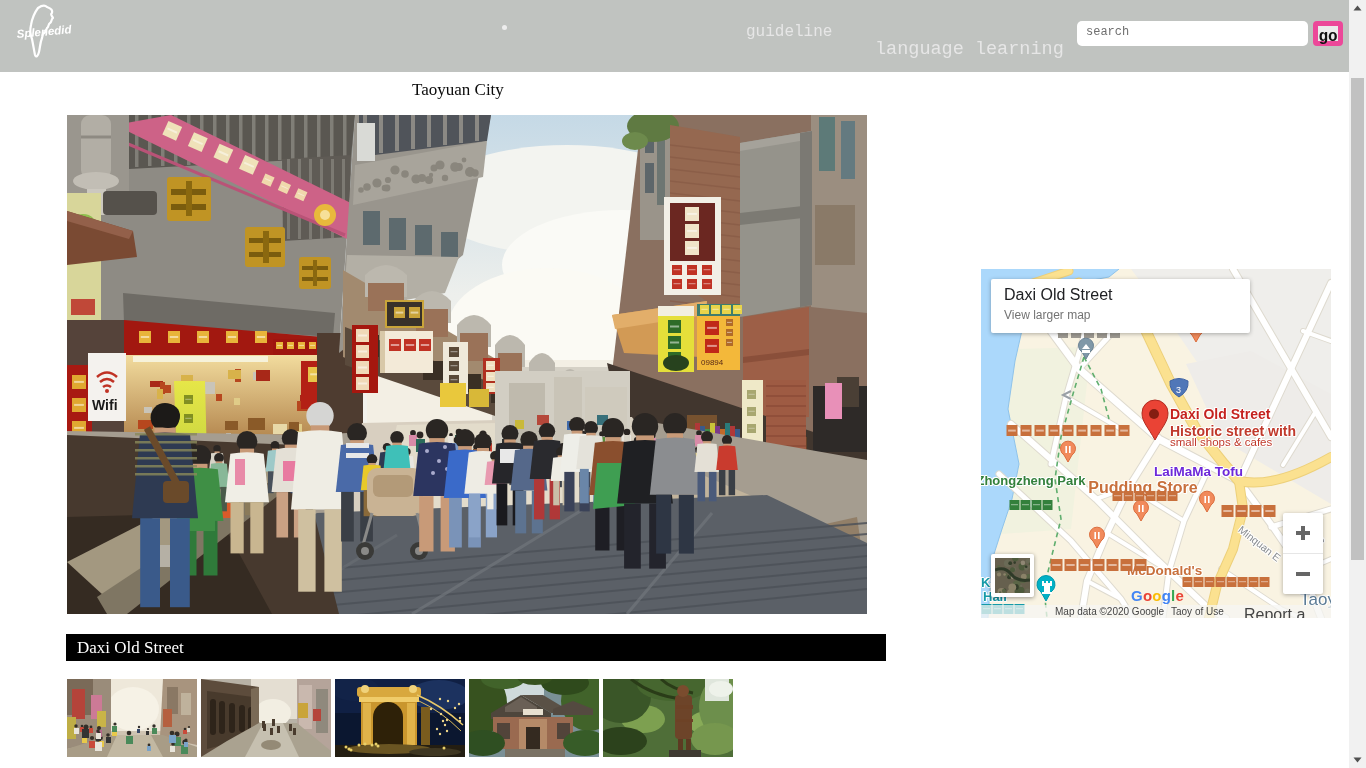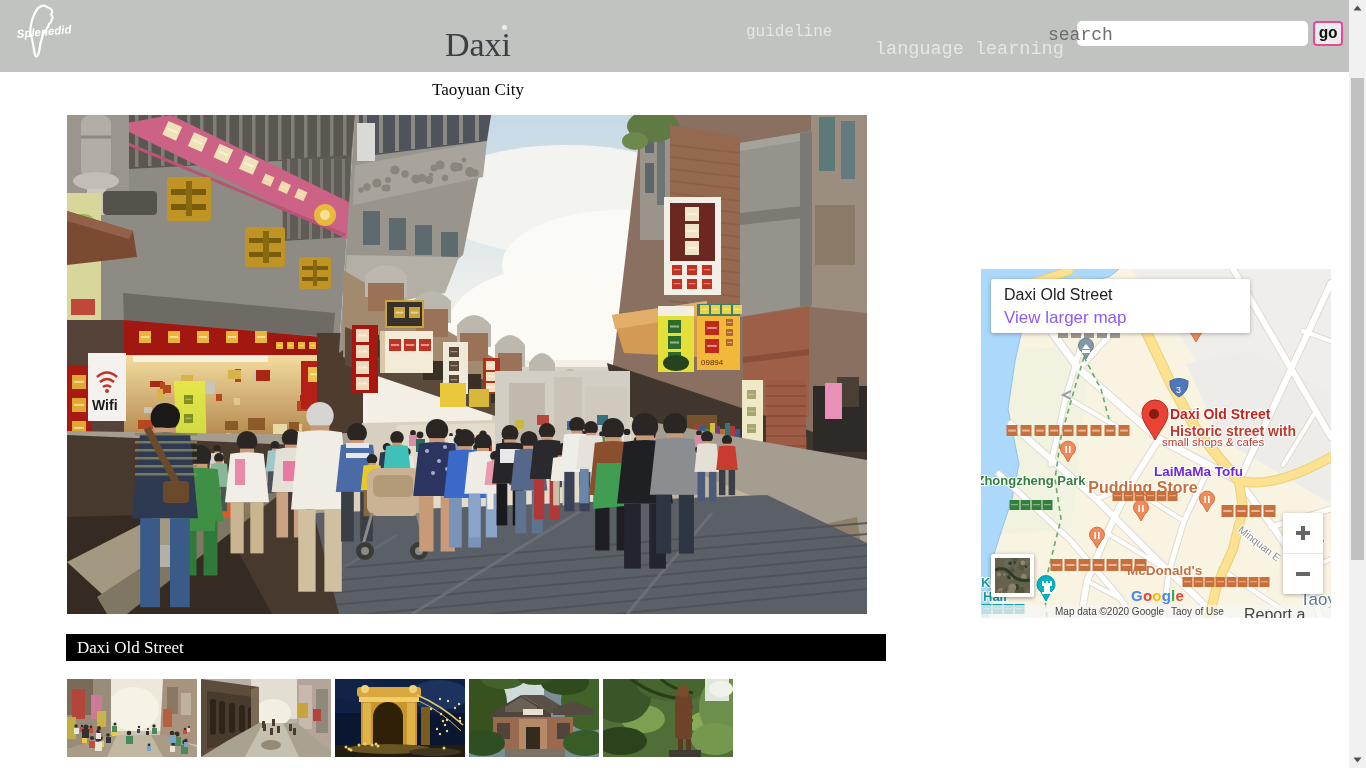--- a/index.html
+++ b/index.html
@@ -11,28 +11,27 @@
 .mono{font-family:"Liberation Mono",monospace}
 </style></head><body>
 <div id="page">
 <div id="header"></div>
 
 <svg class="abs" style="left:14px;top:2px" width="66" height="66" viewBox="0 0 66 66">
 <path d="M24 6 C27 4 31 3 33 5 C36 6 39 8 38 11 C36 12 38 14 39 16 C37 17 38 20 36 21 C34 22 35 25 33 26 C32 29 31 31 29 32 L28 36 C26 41 26 46 25 50 C24 54 22 56 21 53 C20 48 19 42 18 37 C16 32 16 27 17 23 C18 17 21 10 24 6 Z" fill="none" stroke="#fff" stroke-width="2.2" stroke-linecap="round" stroke-linejoin="round"></path>
 <text x="3" y="36" fill="#fff" font-style="italic" font-weight="bold" font-size="11.5" font-family="Liberation Sans,sans-serif" transform="rotate(-5 3 36)">Splenedid</text>
 </svg>
 
-<div class="abs serif" style="left:403px;top:26px;width:150px;text-align:center;font-size:34px;color:#3d4042">Daxi</div>
 <div class="abs" style="left:502px;top:25px;width:5px;height:5px;border-radius:50%;background:#ededed"></div>
 <div class="abs mono" style="left:746px;top:23px;font-size:16px;color:#e6e6e6">guideline</div>
 <div class="abs mono" style="left:875px;top:39px;font-size:18.5px;color:#e6e6e6">language learning</div>
 <div class="abs" style="left:1077px;top:21px;width:231px;height:25px;background:#fff;border-radius:5px"></div>
-<div class="abs mono" style="left:1048px;top:25px;font-size:18px;color:#6e6e6e">search</div>
-<div class="abs mono" style="left:1313px;top:21px;width:30px;height:25px;background:#ececec;border:2px solid #ec4899;border-radius:4px;font-size:16px;font-weight:bold;color:#111;text-align:center;line-height:22px">go</div>
-<div class="abs serif" style="left:403px;top:80px;width:150px;text-align:center;font-size:17px;color:#0a0a0a">Taoyuan&nbsp;City</div>
+<div class="abs mono" style="left:1086px;top:25px;font-size:12px;color:#6e6e6e">search</div>
+<div class="abs mono" style="left:1313px;top:21px;width:30px;height:25px;background:#ececec;border:5px solid #ec4899;border-radius:4px;font-size:16px;font-weight:bold;color:#111;text-align:center;line-height:22px">go</div>
+<div class="abs serif" style="left:412px;top:80px;width:150px;text-align:left;font-size:17px;color:#0a0a0a">Taoyuan&nbsp;City</div>
 
 <div class="abs" style="left:1349px;top:0;width:17px;height:768px;background:#f1f1f1"></div>
 <div class="abs" style="left:1351px;top:78px;width:13px;height:482px;background:#c1c1c1"></div>
 <svg class="abs" style="left:1349px;top:0" width="17" height="17">
       <path d="M4.5 10.5 L8.5 5.5 L12.5 10.5 Z" fill="#505050"></path>
     </svg>
 <svg class="abs" style="left:1349px;top:751px" width="17" height="17">
       <path d="M4.5 6.5 L8.5 11.5 L12.5 6.5 Z" fill="#505050"></path>
     </svg>
 
@@ -939,21 +938,21 @@
         <rect x="117.0" y="263" width="1.6" height="7" fill="#fff"></rect>
         <path d="M105 90 L101 83 A7.5 7.5 0 1 1 109 83 Z" fill="#8098a8" stroke="#6a8294" stroke-width="1"></path>
         <path d="M101 80 l4,-5 l4,5 Z M101 81 h8 v3 h-8 Z" fill="#fff"></path>
         <path d="M65 332 L60 323 A9 9 0 1 1 70 323 Z" fill="#00b1c6" stroke="#0098ab" stroke-width="1"></path>
         <path d="M61 312 h2 v2 h2 v-2 h2 v2 h2 v-2 h2 v5 h-2 v6 h2 v2 h-10 v-2 h2 v-6 h-2 Z" fill="#fff"></path>
         <path d="M174 171 C167 158 161 153 161 144 A13 13 0 1 1 187 144 C187 153 181 158 174 171 Z" fill="#ea4335" stroke="#b22b20" stroke-width="1"></path>
         <circle cx="173" cy="145" r="5" fill="#841e12"></circle>
       </svg>
       <div style="position:absolute;left:189px;top:138px;font-size:14px;font-weight:bold;color:#c5221f;text-shadow:-1px 0 #fff,1px 0 #fff,0 -1px #fff,0 1px #fff,1px 1px #fff,-1px -1px #fff;line-height:1.1;white-space:nowrap">Daxi Old Street</div>
       <div style="position:absolute;left:189px;top:155px;font-size:14px;font-weight:bold;color:#c0392b;text-shadow:-1px 0 #fff,1px 0 #fff,0 -1px #fff,0 1px #fff,1px 1px #fff,-1px -1px #fff;line-height:1.1;white-space:nowrap">Historic street with</div>
-      <div style="position:absolute;left:181px;top:167px;font-size:11.5px;font-weight:normal;color:#c0392b;text-shadow:-1px 0 #fff,1px 0 #fff,0 -1px #fff,0 1px #fff,1px 1px #fff,-1px -1px #fff;line-height:1.1;white-space:nowrap">small shops &amp; cafes</div>
+      <div style="position:absolute;left:189px;top:167px;font-size:11.5px;font-weight:normal;color:#c0392b;text-shadow:-1px 0 #fff,1px 0 #fff,0 -1px #fff,0 1px #fff,1px 1px #fff,-1px -1px #fff;line-height:1.1;white-space:nowrap">small shops &amp; cafes</div>
       <div style="position:absolute;left:62.0px;top:196px;width:200px;text-align:right;font-size:13.5px;font-weight:bold;color:#6d28d9;text-shadow:-1px 0 #fff,1px 0 #fff,0 -1px #fff,0 1px #fff,1px 1px #fff,-1px -1px #fff;line-height:1.1;white-space:nowrap">LaiMaMa Tofu</div>
       <div style="position:absolute;left:62.0px;top:210px;width:200px;text-align:center;font-size:16px;font-weight:bold;color:#c8703c;text-shadow:-1px 0 #fff,1px 0 #fff,0 -1px #fff,0 1px #fff,1px 1px #fff,-1px -1px #fff;line-height:1.1;white-space:nowrap">Pudding Store</div>
       <div style="position:absolute;left:-30.0px;top:205px;width:160px;text-align:center;font-size:13px;font-weight:bold;color:#33803c;text-shadow:-1px 0 #fff,1px 0 #fff,0 -1px #fff,0 1px #fff,1px 1px #fff,-1px -1px #fff;line-height:1.1;white-space:nowrap">Zhongzheng Park</div>
       <div style="position:absolute;left:146.0px;top:295px;width:200px;text-align:left;font-size:13.5px;font-weight:bold;color:#c8703c;text-shadow:-1px 0 #fff,1px 0 #fff,0 -1px #fff,0 1px #fff,1px 1px #fff,-1px -1px #fff;line-height:1.1;white-space:nowrap">McDonald's</div>
       <div style="position:absolute;left:0px;top:307px;font-size:13px;font-weight:bold;color:#159aa8;text-shadow:-1px 0 #fff,1px 0 #fff,0 -1px #fff,0 1px #fff,1px 1px #fff,-1px -1px #fff;line-height:1.1;white-space:nowrap">Ka</div>
       <div style="position:absolute;left:2px;top:321px;font-size:13px;font-weight:bold;color:#159aa8;text-shadow:-1px 0 #fff,1px 0 #fff,0 -1px #fff,0 1px #fff,1px 1px #fff,-1px -1px #fff;line-height:1.1;white-space:nowrap">Hall</div>
       <div style="position:absolute;left:319px;top:322px;font-size:17px;font-weight:normal;color:#5b7b95;text-shadow:-1px 0 #fff,1px 0 #fff,0 -1px #fff,0 1px #fff,1px 1px #fff,-1px -1px #fff;line-height:1.1;white-space:nowrap">Taoy</div>
       <div style="position:absolute;left:262px;top:255px;font-size:10.5px;font-weight:normal;color:#8a8d91;text-shadow:-1px 0 #fff,1px 0 #fff,0 -1px #fff,0 1px #fff,1px 1px #fff,-1px -1px #fff;transform:rotate(38deg);transform-origin:left top;line-height:1.1;white-space:nowrap">Minquan E</div>
       <div style="position:absolute;left:336px;top:255px;font-size:10.5px;font-weight:normal;color:#8a8d91;text-shadow:-1px 0 #fff,1px 0 #fff,0 -1px #fff,0 1px #fff,1px 1px #fff,-1px -1px #fff;transform:rotate(55deg);transform-origin:left top;line-height:1.1;white-space:nowrap">Roa</div>
       <svg width="350" height="349" viewBox="0 0 349 349" style="position:absolute;left:0;top:0">
@@ -1037,21 +1036,21 @@
         <rect x="1.5" y="339.2" width="7.0" height="1.0" fill="#fff" opacity="0.50"></rect>
         <rect x="11.0" y="335.0" width="10" height="10" fill="#159aa8" opacity="1.0"></rect>
         <rect x="12.5" y="339.2" width="7.0" height="1.0" fill="#fff" opacity="0.50"></rect>
         <rect x="22.0" y="335.0" width="10" height="10" fill="#159aa8" opacity="1.0"></rect>
         <rect x="23.5" y="339.2" width="7.0" height="1.0" fill="#fff" opacity="0.50"></rect>
         <rect x="33.0" y="335.0" width="10" height="10" fill="#159aa8" opacity="1.0"></rect>
         <rect x="34.5" y="339.2" width="7.0" height="1.0" fill="#fff" opacity="0.50"></rect>
       </svg>
       <div style="position:absolute;left:10px;top:10px;width:259px;height:54px;background:#fff;border-radius:2px;box-shadow:0 1px 4px rgba(0,0,0,0.3)"></div>
 <div style="position:absolute;left:23px;top:17px;font-size:16px;color:#202124">Daxi Old Street</div>
-<div style="position:absolute;left:23px;top:39px;font-size:17px;color:#8b5cf6">View larger map</div>
+<div style="position:absolute;left:23px;top:39px;font-size:12px;color:#737373">View larger map</div>
       <div style="position:absolute;left:302px;top:244px;width:40px;height:81px;background:#fff;border-radius:2px;box-shadow:0 1px 4px rgba(0,0,0,0.3)"></div>
 <div style="position:absolute;left:302px;top:284px;width:40px;height:1px;background:#e6e6e6"></div>
 <svg style="position:absolute;left:302px;top:244px" width="40" height="81">
 <path d="M20 13 v14 M13 20 h14" stroke="#666" stroke-width="4"></path>
 <path d="M13 61 h14" stroke="#666" stroke-width="4"></path>
       </svg>
       <div style="position:absolute;left:10px;top:285px;width:43px;height:43px;background:#fff;border-radius:2px;box-shadow:0 1px 4px rgba(0,0,0,0.4)"></div>
       <svg style="position:absolute;left:14px;top:289px" width="35" height="35">
         <rect width="35" height="35" fill="#66604e"></rect>
         <circle cx="21.8" cy="26.0" r="3.8" fill="#5a6546"></circle>

